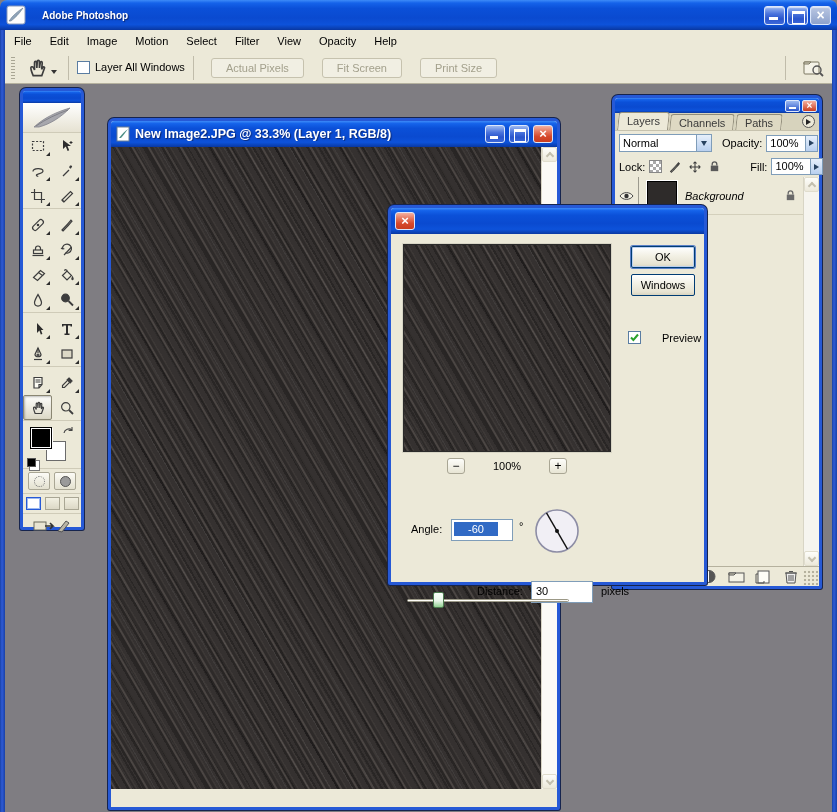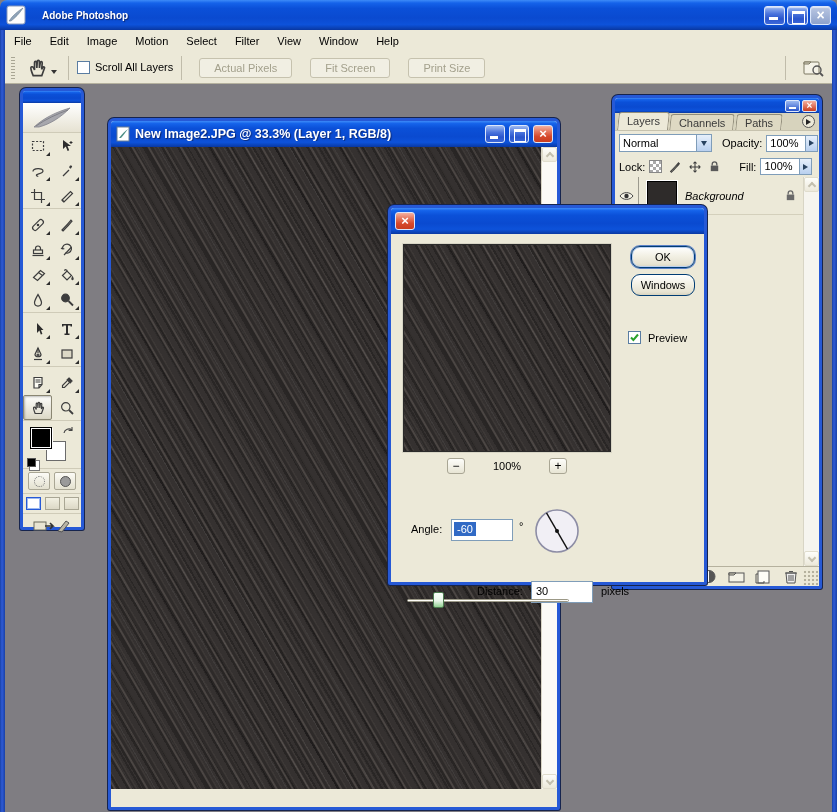--- a/index.html
+++ b/index.html
@@ -127,28 +127,28 @@
 .pbic{position:absolute;top:2px;width:20px;height:15px}
 .pgrip{position:absolute;right:1px;bottom:1px;width:15px;height:15px;background-image:radial-gradient(circle at 2px 2px,#b5b19e 1px,transparent 1.6px);background-size:4px 4px}
 
 
 #mbdialog{left:388px;top:205px;width:319px;height:380px;z-index:10}
 .mb-body{position:absolute;left:0;top:26px;right:0;bottom:0}
 .pvbox{position:absolute;left:12px;top:10px;width:208px;height:208px;border:1px solid #2b2b2b;box-shadow:0 0 0 1px #d8d5c5}
 .zrow{position:absolute;left:12px;top:224px;width:208px;display:flex;align-items:center;justify-content:center;gap:28px}
 .zbtn{width:18px;height:16px;border:1px solid #9b97854d;border:1px solid #a9a694;border-radius:3px;background:linear-gradient(180deg,#fdfdfa,#e8e5d4);display:flex;align-items:center;justify-content:center;font-size:12px}
 .zpct{font-size:11px}
-.xpbutton{position:absolute;width:64px;height:22px;border:1px solid #003c74;border-radius:9px;background:linear-gradient(180deg,#ffffff,#f2f0e4 45%,#e7e3d2 85%,#d8d4c0);display:flex;align-items:center;justify-content:center;font-size:11px}
+.xpbutton{position:absolute;width:64px;height:22px;border:1px solid #003c74;border-radius:2px;background:linear-gradient(180deg,#ffffff,#f2f0e4 45%,#e7e3d2 85%,#d8d4c0);display:flex;align-items:center;justify-content:center;font-size:11px}
 .xpbutton.def{box-shadow:0 0 0 1px #5a80c7, inset 0 0 0 1px #bcd0f0}
-.mb-check{position:absolute;left:237px;top:97px;display:flex;align-items:center;gap:7px}
+.mb-check{position:absolute;left:237px;top:97px;display:flex;align-items:center;gap:21px}
 .chkon{width:13px;height:13px;background:#fff;border:1px solid #5a7da2;position:relative}
 .angle-row{position:absolute;left:0;top:284px;width:100%;height:26px}
 .alabel{position:absolute;left:20px;top:5px}
 .ainput{position:absolute;left:60px;top:1px;width:62px;height:22px;background:#fff;border:1px solid #7f9db9;padding:3px 2px}
-.asel{background:#316ac5;color:#fff;padding:1px 3px}
+.asel{background:#316ac5;color:#fff;padding:1px 14px}
 .adeg{position:absolute;left:128px;top:2px}
 .dial{position:absolute;left:141px;top:-12px}
 .dist-row{position:absolute;left:0;top:347px;width:100%;height:24px}
 .dlabel{position:absolute;left:86px;top:4px}
 .dinput{position:absolute;left:140px;top:0;width:62px;height:22px;background:#fff;border:1px solid #7f9db9;padding:3px 4px}
 .dunit{position:absolute;left:210px;top:4px}
 .slider{position:absolute;left:16px;top:360px;width:162px;height:14px}
 .groove{position:absolute;left:0;right:0;top:5px;height:3px;background:#fdfcf8;border:1px solid #9b9886;border-radius:2px}
 .thumb{position:absolute;left:26px;top:-2px;width:11px;height:16px;border:1px solid #4d7d50;border-radius:2px;background:linear-gradient(180deg,#f8fff8 0%,#e9f6e9 55%,#93d093 100%)}
 .lab{font-size:11px}
@@ -174,35 +174,35 @@
   </div>
 
   <div class="menubar">
     <span class="menu-item">File</span>
     <span class="menu-item">Edit</span>
     <span class="menu-item">Image</span>
     <span class="menu-item">Motion</span>
     <span class="menu-item">Select</span>
     <span class="menu-item">Filter</span>
     <span class="menu-item">View</span>
-    <span class="menu-item">Window</span>
+    <span class="menu-item">Opacity</span>
     <span class="menu-item">Help</span>
   </div>
 
   <div class="optionsbar">
     <div class="grip-v"></div>
     <div class="tool-preview">
       <svg width="22" height="22" viewBox="0 0 16 16" class="ti">
         <path d="M5.2 13.5 C4.2 11 3.2 8.6 3.6 7.6 C4 6.8 5 7 5.5 8 L6.2 9.4 L6.2 4 C6.2 2.9 7.7 2.9 7.7 4 L7.9 8 L8.2 3.2 C8.3 2.1 9.7 2.2 9.7 3.3 L9.8 8 L10.4 4 C10.6 3 11.9 3.2 11.8 4.3 L11.4 9 L12.2 7.6 C12.8 6.7 13.8 7.2 13.4 8.2 C12.7 10.2 12.1 11.8 11.5 13.5 Z"></path>
       </svg>
       <div class="caret"></div>
     </div>
     <div class="vsep"></div>
     <label>
-      <span class="chk"></span><span>Scroll All Layers</span>
+      <span class="chk"></span><span>Layer All Windows</span>
     </label>
     <div class="vsep"></div>
     <div class="opt-btn">Actual Pixels</div>
     <div class="opt-btn">Fit Screen</div>
     <div class="opt-btn">Print Size</div>
     <div class="flexfill"></div>
     <div class="vsep"></div>
     <svg class="fb-icon" viewBox="0 0 22 20">
       <rect x="2" y="4" width="15" height="12" rx="1" fill="#f4f2e6" stroke="#7a7661"></rect>
       <path d="M2 6 L7 6 L9 4 L2 4 Z" fill="#d8d4c0" stroke="#7a7661"></path>
@@ -444,21 +444,21 @@
             <path d="M3 13 C6 10 9.5 6.5 12 3.2 L13 4.2 C10.5 7.5 7 11 4 14 Z"></path>
           </svg>
         <svg class="ti" width="14" height="14" viewBox="0 0 16 16">
             <path d="M8 2 V14 M2 8 H14 M8 2 l-1.8 2 M8 2 l1.8 2 M8 14 l-1.8 -2 M8 14 l1.8 -2 M2 8 l2 -1.8 M2 8 l2 1.8 M14 8 l-2 -1.8 M14 8 l-2 1.8"></path>
           </svg>
         <svg width="13" height="13" viewBox="0 0 14 14">
             <rect x="3" y="6" width="8" height="6" fill="#5a5a5a"></rect>
             <path d="M4.5 6 V4.5 a2.5 2.5 0 0 1 5 0 V6" fill="none" stroke="#5a5a5a" stroke-width="1.4"></path>
           </svg>
       </div>
-      <span class="lab" style="margin-left:14px">Fill:</span>
+      <span class="lab" style="margin-left:25px">Fill:</span>
       <div style="display:flex">
         <div class="numfield">100%</div>
         <div class="numarrow"></div>
       </div>
     </div>
     <div class="llist">
       <div class="lrow">
         <div class="eyecol">
           <svg width="15" height="10" viewBox="0 0 15 10">
               <path d="M1 5 C4 0.5 11 0.5 14 5 C11 9.5 4 9.5 1 5 Z" fill="#f5f3e6" stroke="#444"></path>

